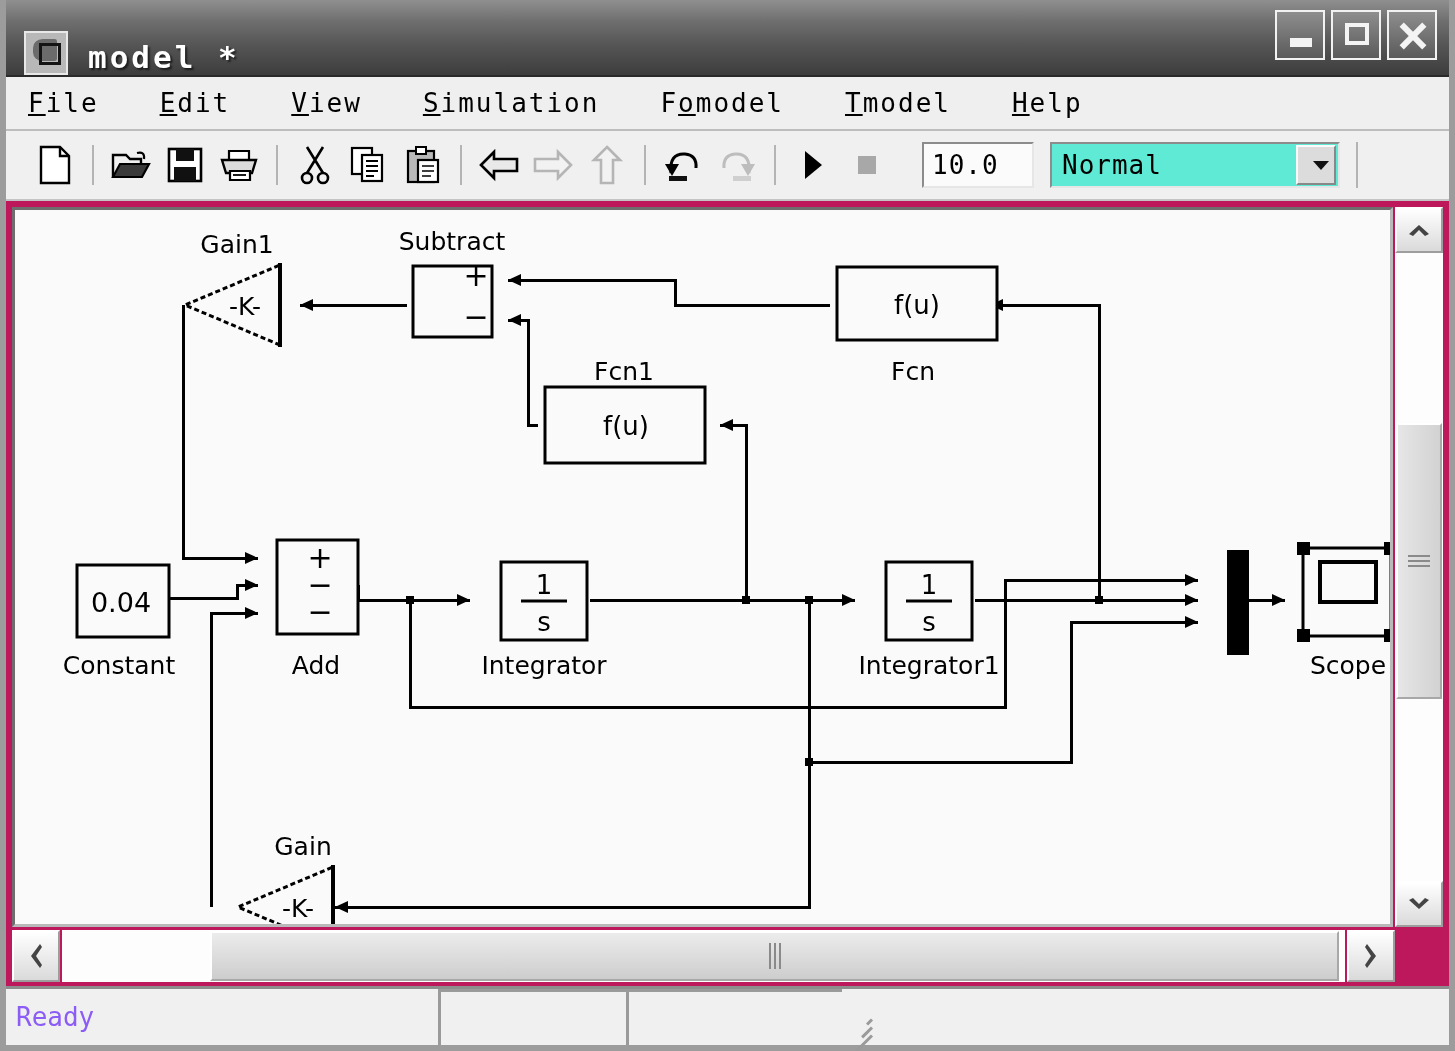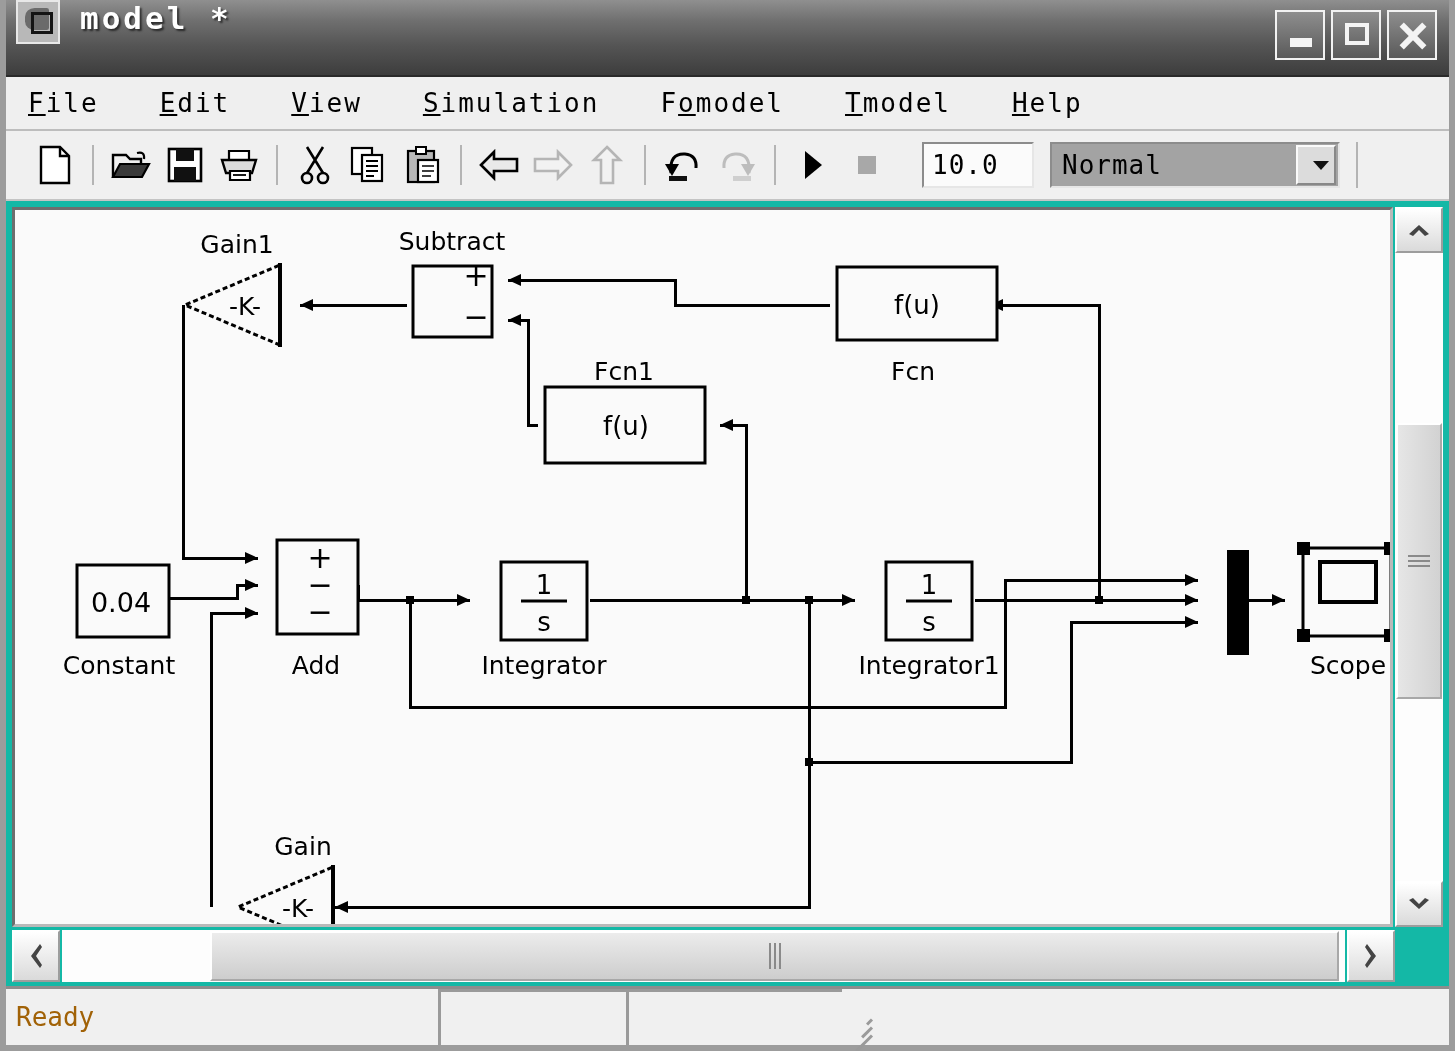--- a/index.html
+++ b/index.html
@@ -18,22 +18,22 @@
     border: 6px solid #9c9c9c;
     border-top: 0;
     background: #ece9d8;
     display: flex; flex-direction: column;
   }
 
   
   .titlebar {
     height: 75px;
     background: linear-gradient(180deg,#8f8f8f 0%,#6f6f6f 28%,#555555 60%,#3d3d3d 100%);
-    display: flex; align-items: flex-start;
-    padding: 0 0;
+    display: flex; align-items: flex-end;
+    padding: 0 8px;
     position: relative;
     border-bottom: 2px solid #2a2a2a;
     flex: none;
   }
   .app-icon {
     width: 44px; height: 44px;
     margin-left: 10px; margin-right: 20px;
     background: #b8b8b8;
     border: 2px solid #e8e8e8;
     position: relative; flex: none;
@@ -109,21 +109,21 @@
     border-right-color:#e6e6e6; border-bottom-color:#e6e6e6;
     display:flex; align-items:center;
     box-sizing:border-box; flex:none;
   }
   .time-field span {
     font-size:26px; padding-left:8px; letter-spacing:1px;
     font-family:"DejaVu Sans Mono", monospace;
   }
   .mode-combo {
     width:290px; height:46px; margin-left:16px;
-    background:#a3a3a3;
+    background:#5eead4;
     border:2px solid #8c8c8c;
     border-right-color:#e6e6e6; border-bottom-color:#e6e6e6;
     display:flex; align-items:center; justify-content:space-between;
     box-sizing:border-box; flex:none;
   }
   .mode-combo span {
     font-size:26px; padding-left:10px; letter-spacing:1px;
     font-family:"DejaVu Sans Mono", monospace;
   }
   .combo-arrow {
@@ -131,21 +131,21 @@
     background:#dcdcdc; border:2px solid #fafafa;
     border-right-color:#888; border-bottom-color:#888;
     display:flex; align-items:center; justify-content:center;
     box-sizing:border-box; flex:none;
   }
   .tb-end-sep { width:2px; height:46px; background:#b4b4b4; margin-left:16px; flex:none; }
 
   
   .workarea {
     flex:1 1 auto; position:relative;
-    background:#14b8a6;
+    background:#be185d;
     display:flex; flex-direction:column;
     padding:6px 6px 0 6px;
     box-sizing:border-box;
   }
   .canvas-row { display:flex; flex:1 1 auto; min-height:0; }
   .canvas {
     flex:1 1 auto; position:relative;
     background:#fafafa;
     border:3px solid #6e6e6e;
     border-right-color:#b9b9b9; border-bottom-color:#b9b9b9;
@@ -204,21 +204,21 @@
   
   .statusbar {
     height:56px; flex:none;
     background:#f0f0f0;
     border-top:3px solid #8d8d8d;
     display:flex; align-items:stretch;
   }
   .sb-pane {
     display:flex; align-items:center;
     font-family:"DejaVu Sans Mono", monospace;
-    font-size:26px; color:#a16207;
+    font-size:26px; color:#8b5cf6;
     padding-left:10px;
     border-left:3px solid #9a9a9a;
     border-top:3px solid #9a9a9a;
     box-sizing:border-box;
     white-space:nowrap;
   }
   .sb-pane.first { border-left:none; }
   .p-ready { width:432px; border-top:none; }
   .p-zoom  { width:188px; }
   .p-blank1{ width:188px; }

